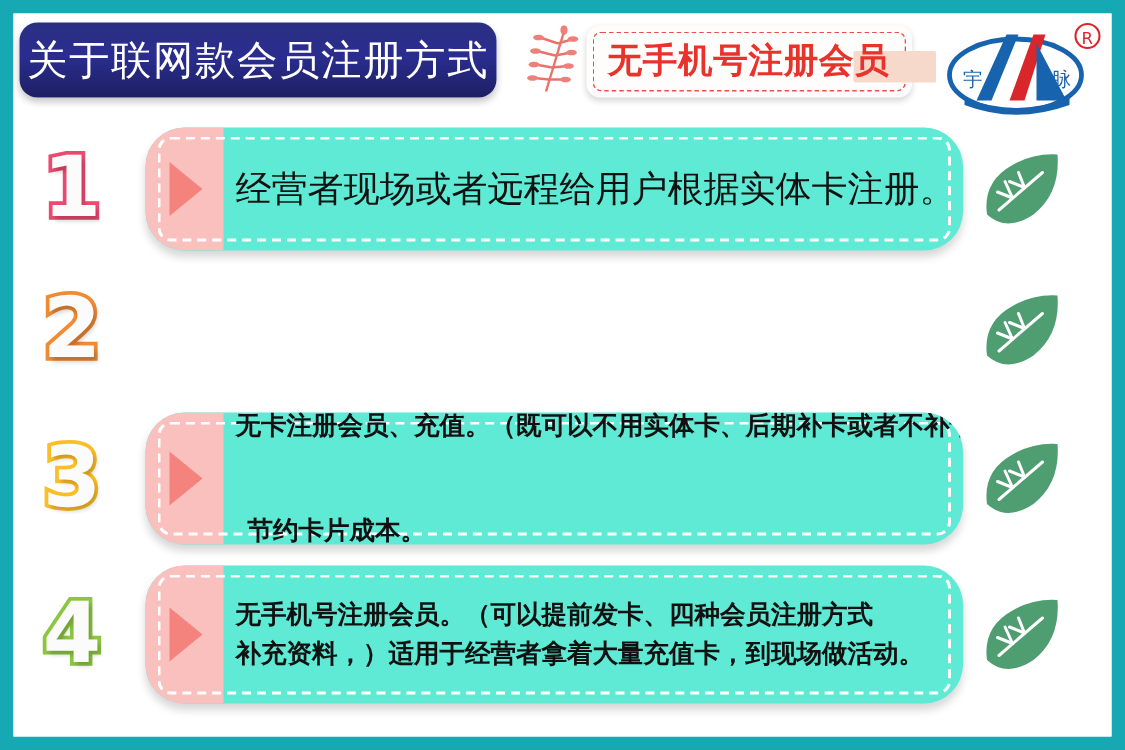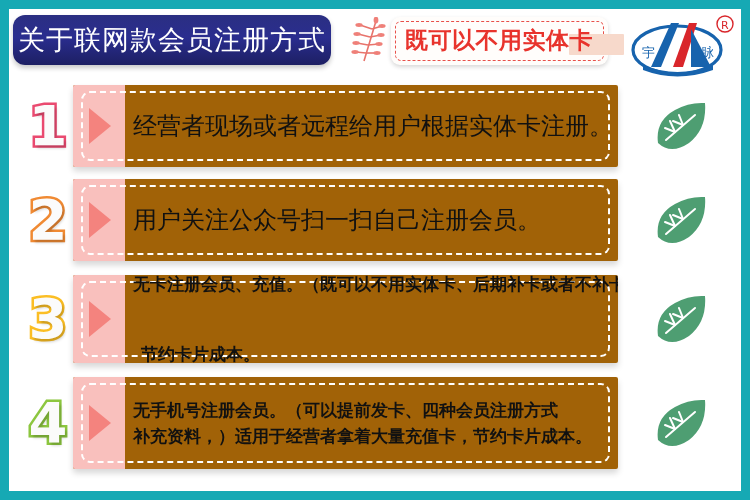--- a/index.html
+++ b/index.html
@@ -148,26 +148,26 @@
            text-shadow: 2px 3px 3px rgba(0,0,0,0.18); }
   .num-2 { -webkit-text-stroke: 5px #f08a33; paint-order: stroke fill;
            text-shadow: 2px 3px 3px rgba(0,0,0,0.18); }
   .num-3 { -webkit-text-stroke: 5px #fbbe24; paint-order: stroke fill;
            text-shadow: 2px 3px 3px rgba(0,0,0,0.18); }
   .num-4 { -webkit-text-stroke: 5px #8cc63f; paint-order: stroke fill;
            text-shadow: 2px 3px 3px rgba(0,0,0,0.18); }
 
   .card {
     position: absolute;
-    left: 64px;
+    left: 88px;
     top: 0;
     width: 545px;
     height: 100%;
-    background: #a16207;
-    border-radius: 2px;
+    background: #5eead4;
+    border-radius: 26px;
     box-shadow: 0 4px 6px rgba(0,0,0,0.16);
     overflow: hidden;
   }
   .card .notch {
     position: absolute;
     left: 0; top: 0;
     width: 52px;
     height: 100%;
     background: #f9c0bd;
   }
@@ -254,21 +254,21 @@
           <ellipse cx="5" cy="35" rx="3.6" ry="1.9"></ellipse>
             <ellipse cx="27" cy="36" rx="3.6" ry="1.9"></ellipse>
           <ellipse cx="26" cy="3" rx="2.4" ry="3.4"></ellipse>
         </g>
       </svg>
 
       <div class="subtitle-card">
         <div class="dashed"></div>
       </div>
       <div class="subtitle-tab"></div>
-      <div class="subtitle-text">既可以不用实体卡</div>
+      <div class="subtitle-text">无手机号注册会员</div>
 
       <svg class="logo" viewBox="0 0 124 72">
         <ellipse cx="60" cy="41" rx="44" ry="24" fill="none" stroke="#1763ad" stroke-width="3.2"></ellipse>
         <path d="M34 58 L54 14 L62 14 L44 58 Z" fill="#1763ad"></path>
         <path d="M56 58 L72 14 L80 14 L66 58 Z" fill="#d9262b"></path>
         <path d="M74 20 L94 58 L74 58 Z" fill="#1763ad"></path>
         <path d="M26 56 Q60 70 96 56 L96 61 Q60 74 26 61 Z" fill="#1763ad"></path>
         <text x="25" y="48" font-size="13" fill="#1763ad" font-family="DejaVu Sans, sans-serif">宇</text>
         <text x="84" y="48" font-size="13" fill="#1763ad" font-family="DejaVu Sans, sans-serif">脉</text>
         <circle cx="108" cy="15" r="8" fill="none" stroke="#d9262b" stroke-width="1.4"></circle>
@@ -293,28 +293,20 @@
           <path d="M22 33 L17 22"></path>
             <path d="M22 33 L12 29"></path>
           <path d="M30 26 L26 16"></path>
             <path d="M30 26 L20 22"></path>
         </g>
       </svg>
     </div>
 
     <div class="row row-2">
       <div class="num num-2">2</div>
-      <div class="card">
-        <div class="notch"></div>
-        <div class="arrow"></div>
-        <div class="dash"></div>
-        <div class="card-text big">
-          <div class="line">用户关注公众号扫一扫自己注册会员。</div>
-        </div>
-      </div>
       <svg class="leaf" viewBox="0 0 58 54">
         <path d="M52 4 Q54 30 36 44 Q18 56 5 44 Q2 22 22 11 Q36 3 52 4 Z" fill="#4e9e72"></path>
         <g stroke="#ffffff" stroke-width="2" fill="none" stroke-linecap="round">
           <path d="M13 41 L42 16"></path>
           <path d="M22 33 L17 22"></path>
             <path d="M22 33 L12 29"></path>
           <path d="M30 26 L26 16"></path>
             <path d="M30 26 L20 22"></path>
         </g>
       </svg>
@@ -344,21 +336,21 @@
     </div>
 
     <div class="row row-4">
       <div class="num num-4">4</div>
       <div class="card">
         <div class="notch"></div>
         <div class="arrow"></div>
         <div class="dash"></div>
         <div class="card-text small">
           <div class="line">无手机号注册会员。（可以提前发卡、四种会员注册方式</div>
-          <div class="line">补充资料，）适用于经营者拿着大量充值卡，节约卡片成本。</div>
+          <div class="line">补充资料，）适用于经营者拿着大量充值卡，到现场做活动。</div>
         </div>
       </div>
       <svg class="leaf" viewBox="0 0 58 54">
         <path d="M52 4 Q54 30 36 44 Q18 56 5 44 Q2 22 22 11 Q36 3 52 4 Z" fill="#4e9e72"></path>
         <g stroke="#ffffff" stroke-width="2" fill="none" stroke-linecap="round">
           <path d="M13 41 L42 16"></path>
           <path d="M22 33 L17 22"></path>
             <path d="M22 33 L12 29"></path>
           <path d="M30 26 L26 16"></path>
             <path d="M30 26 L20 22"></path>

